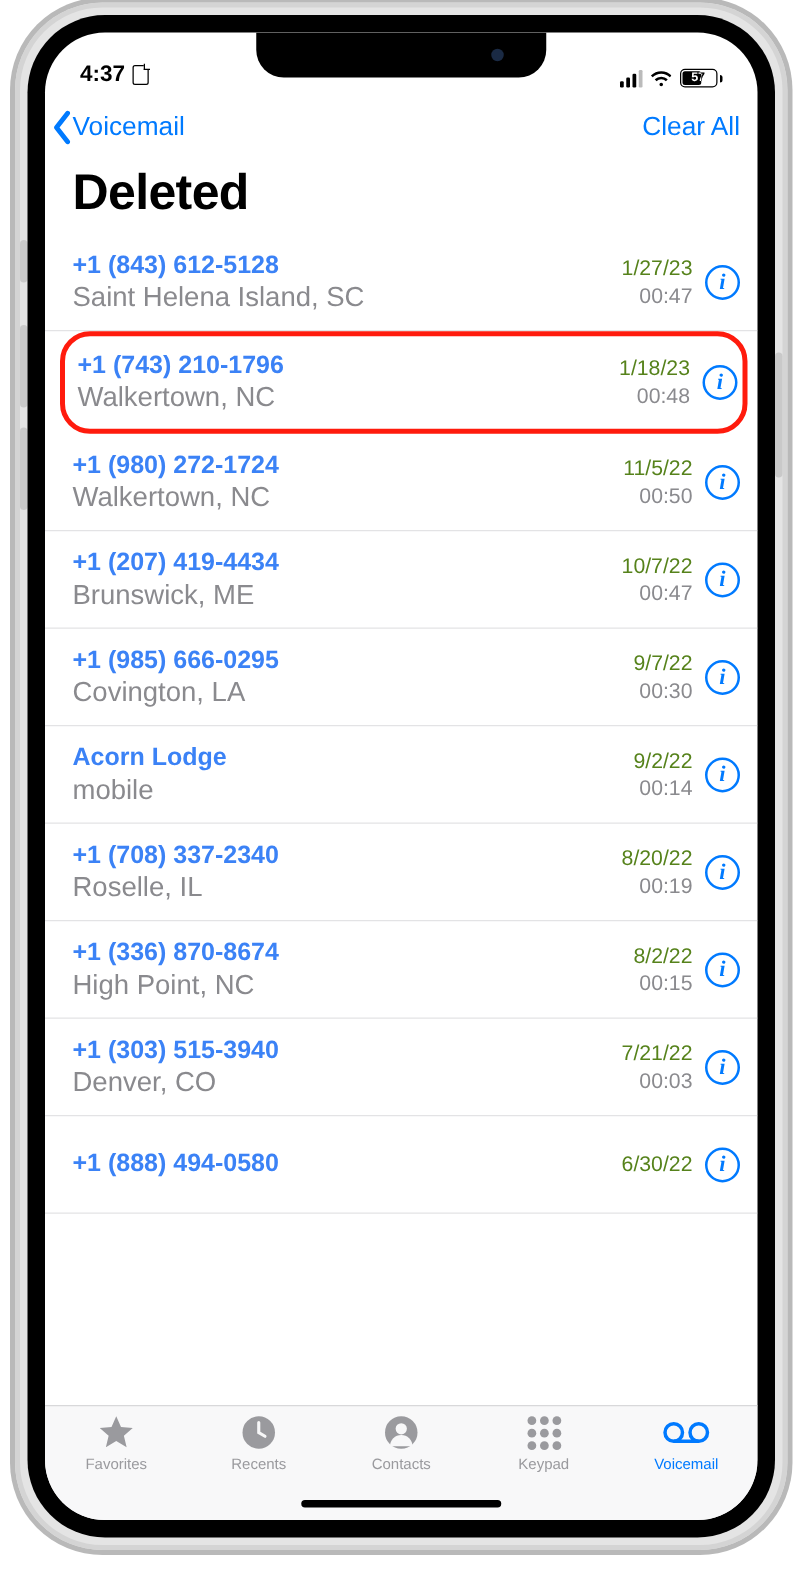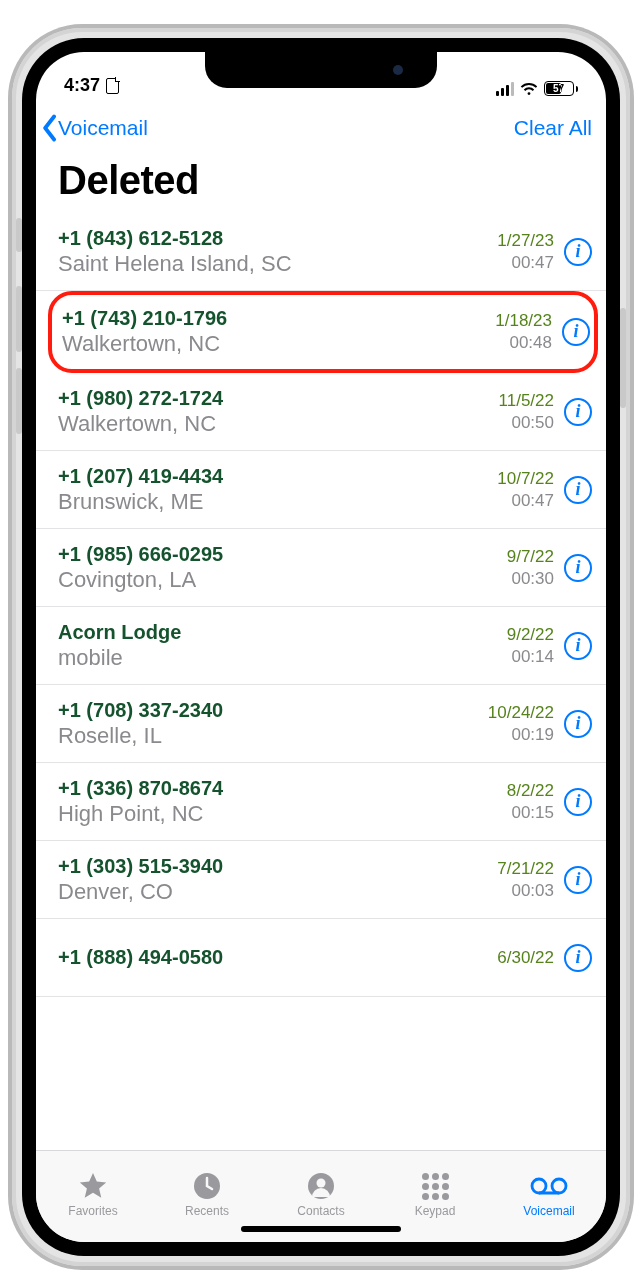--- a/index.html
+++ b/index.html
@@ -13,21 +13,21 @@
   }
   .stage {
     width: 642px;
     height: 1274px;
     position: relative;
     background: #fff;
   }
   
   .phone {
     position: absolute;
-    left: 12px; top: 28px;
+    left: 12px; top: 2px;
     width: 618px; height: 1238px;
     border-radius: 70px;
     background: #e4e4e4;
     box-shadow: 0 0 0 4px #b9b9b9, inset 0 0 0 4px #d4d4d4;
   }
   .phone-inner {
     position: absolute;
     left: 10px; top: 10px; right: 10px; bottom: 10px;
     background: #000;
     border-radius: 62px;
@@ -130,38 +130,38 @@
   .row.highlight {
     outline: 4px solid #ff1b0d;
     outline-offset: -2px;
     border-radius: 22px;
     border-bottom-color: transparent;
     margin: 2px 10px 2px 14px;
     padding-left: 12px;
     padding-right: 6px;
   }
   .row .main { flex: 1; min-width: 0; }
-  .row .caller { font-size: 20px; font-weight: 600; color: #14532d; }
+  .row .caller { font-size: 20px; font-weight: 600; color: #3b82f6; }
   .row .sub { font-size: 22px; color: #8a8a8e; margin-top: 1px; }
   .row .meta { text-align: right; font-size: 17px; color: #8a8a8e; line-height: 1.25; margin-right: 10px; }
   .row .meta .date { color: #4d7c0f; opacity: 0.95; font-size: 17px; }
   .row .meta .dur { color: #8a8a8e; }
   .info-btn {
     width: 28px; height: 28px; border: 2px solid #007aff; border-radius: 50%;
     color:#007aff; font-family: Georgia, "Times New Roman", serif; font-style: italic;
     font-weight: 700; font-size: 18px; display:flex; align-items:center; justify-content:center;
   }
 
   
   .tabbar {
     height: 92px;
     background: #f7f7f8e6;
     border-top: 1px solid #d8d8da;
     display: flex;
-    padding-top: 20px;
+    padding-top: 6px;
     position: relative;
   }
   .home-indicator {
     position:absolute; bottom:10px; left:50%; transform:translateX(-50%);
     width:160px; height:6px; background:#000; border-radius: 4px;
   }
   .tab {
     flex:1; display:flex; flex-direction:column; align-items:center; gap:3px;
     color:#9a9a9e; font-size:12px;
   }
@@ -292,21 +292,21 @@
                 <div class="dur">00:14</div>
               </div>
               <div class="info-btn">i</div>
             </div>
             <div class="row">
               <div class="main">
                 <div class="caller">+1 (708) 337-2340</div>
                 <div class="sub">Roselle, IL</div>
               </div>
               <div class="meta">
-                <div class="date">10/24/22</div>
+                <div class="date">8/20/22</div>
                 <div class="dur">00:19</div>
               </div>
               <div class="info-btn">i</div>
             </div>
             <div class="row">
               <div class="main">
                 <div class="caller">+1 (336) 870-8674</div>
                 <div class="sub">High Point, NC</div>
               </div>
               <div class="meta">

